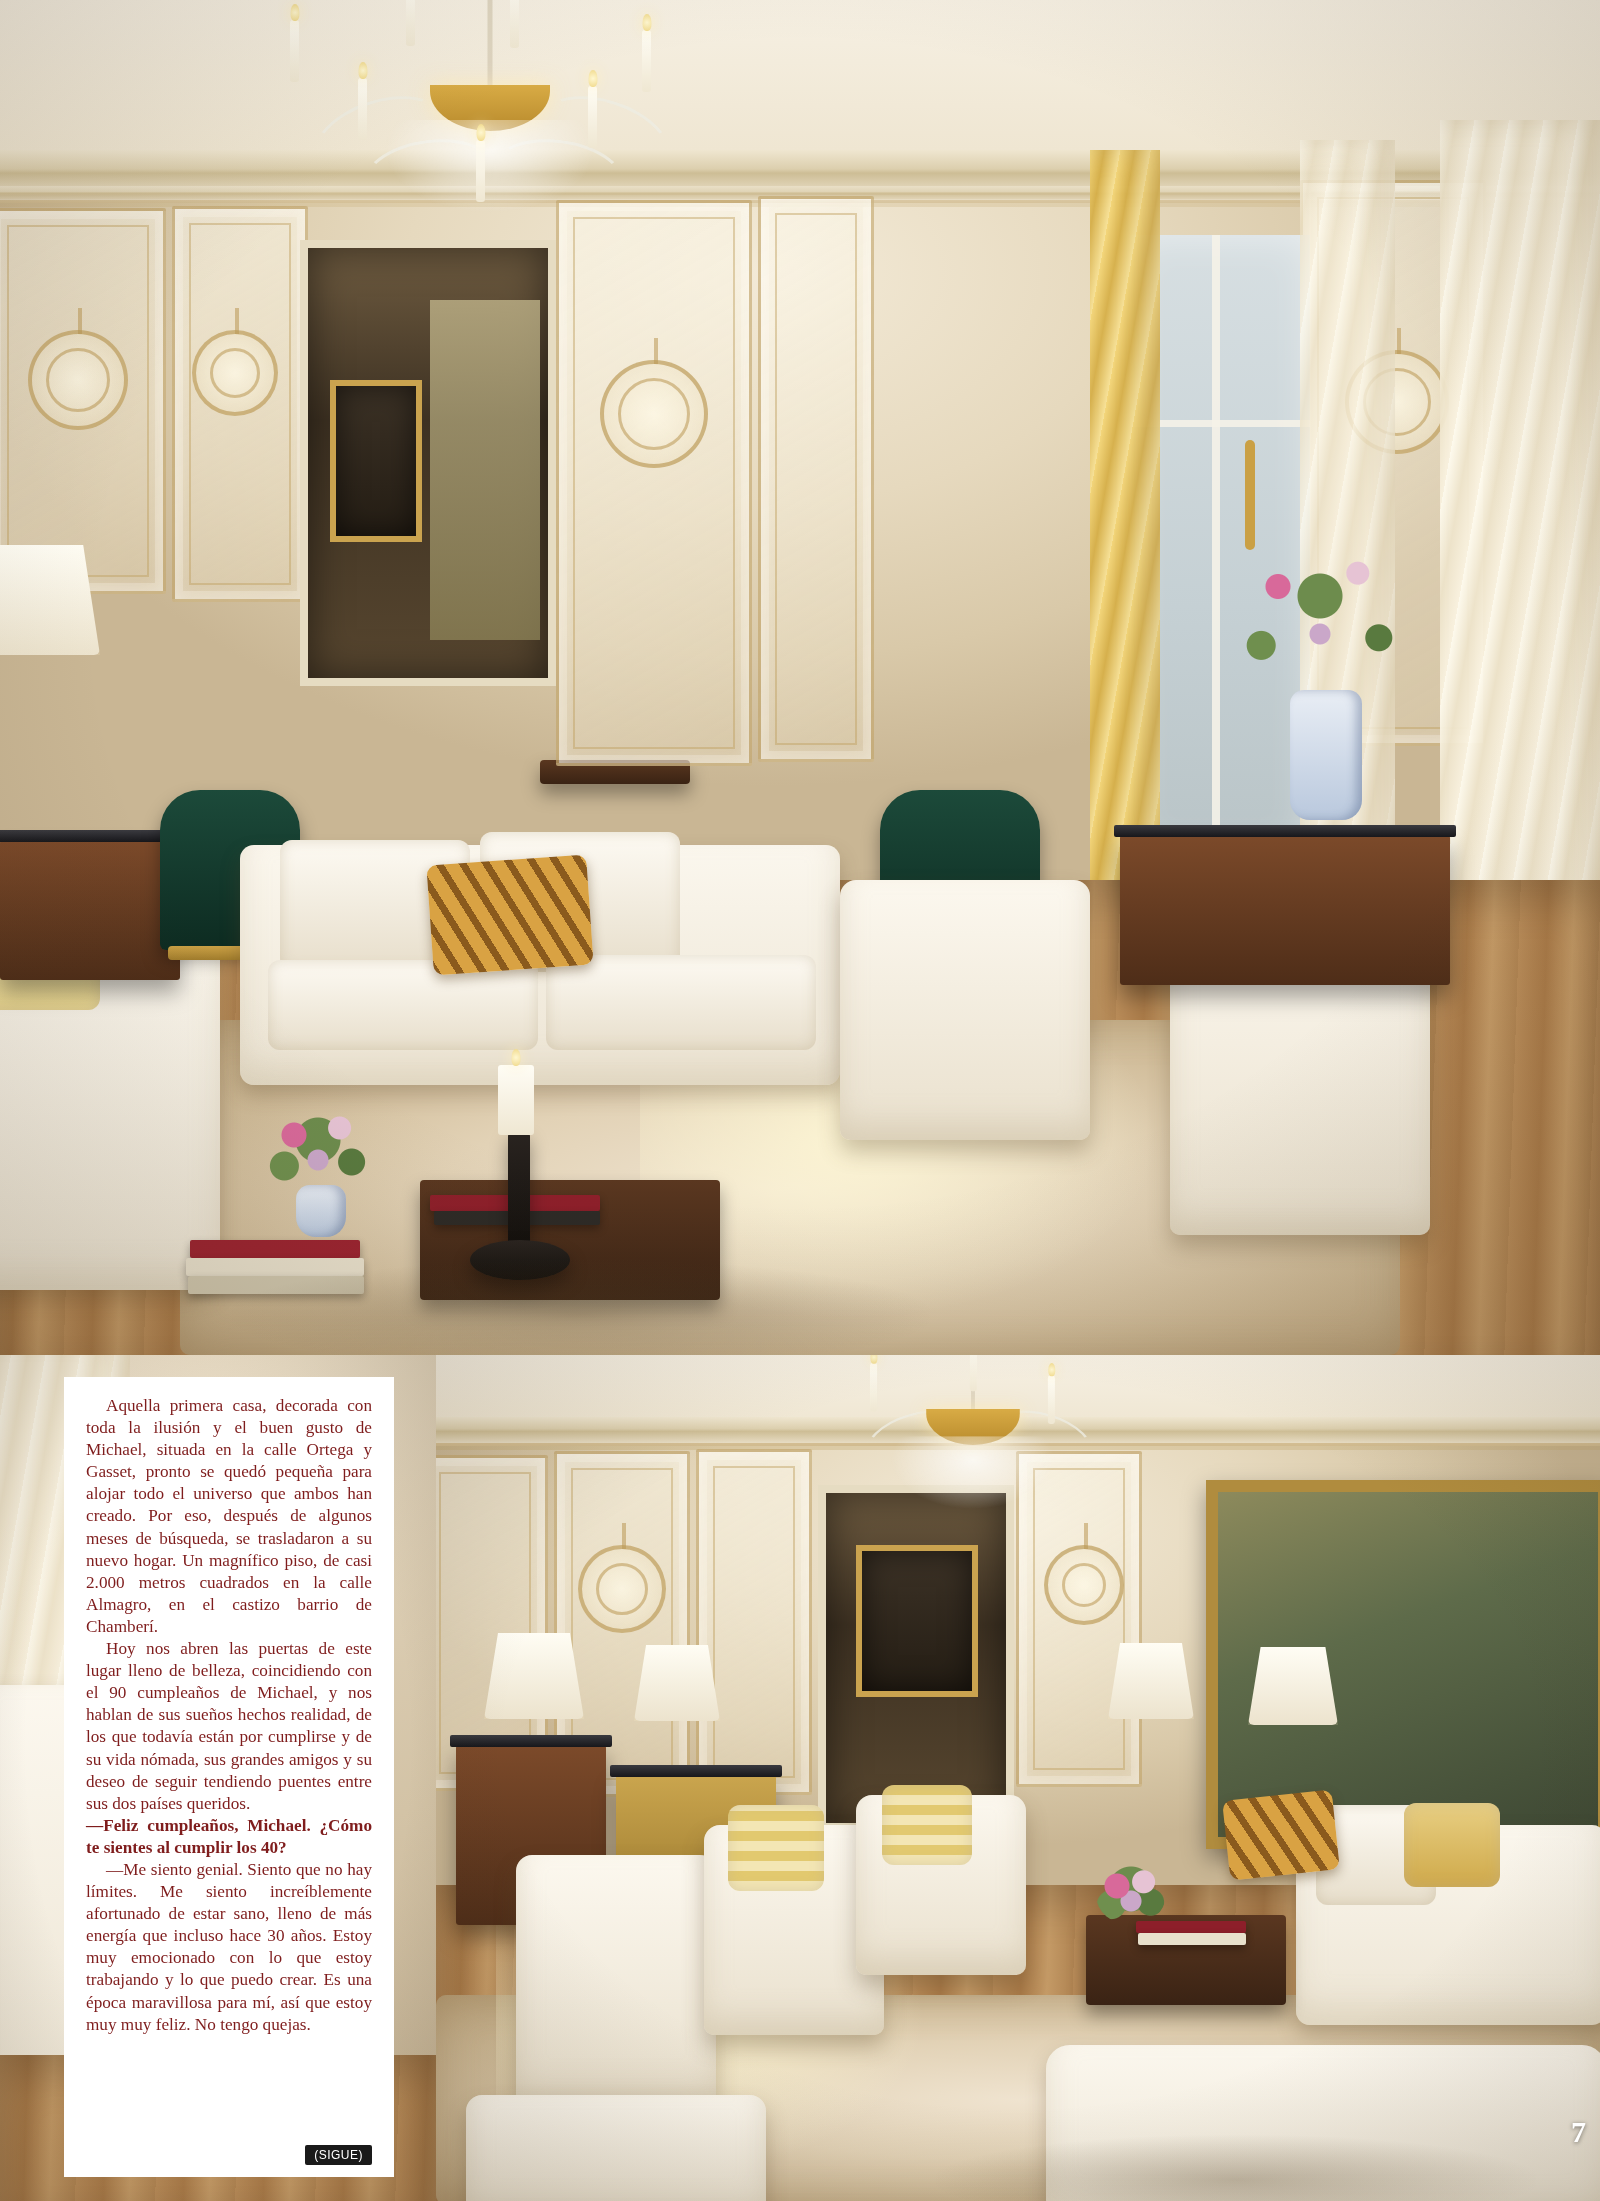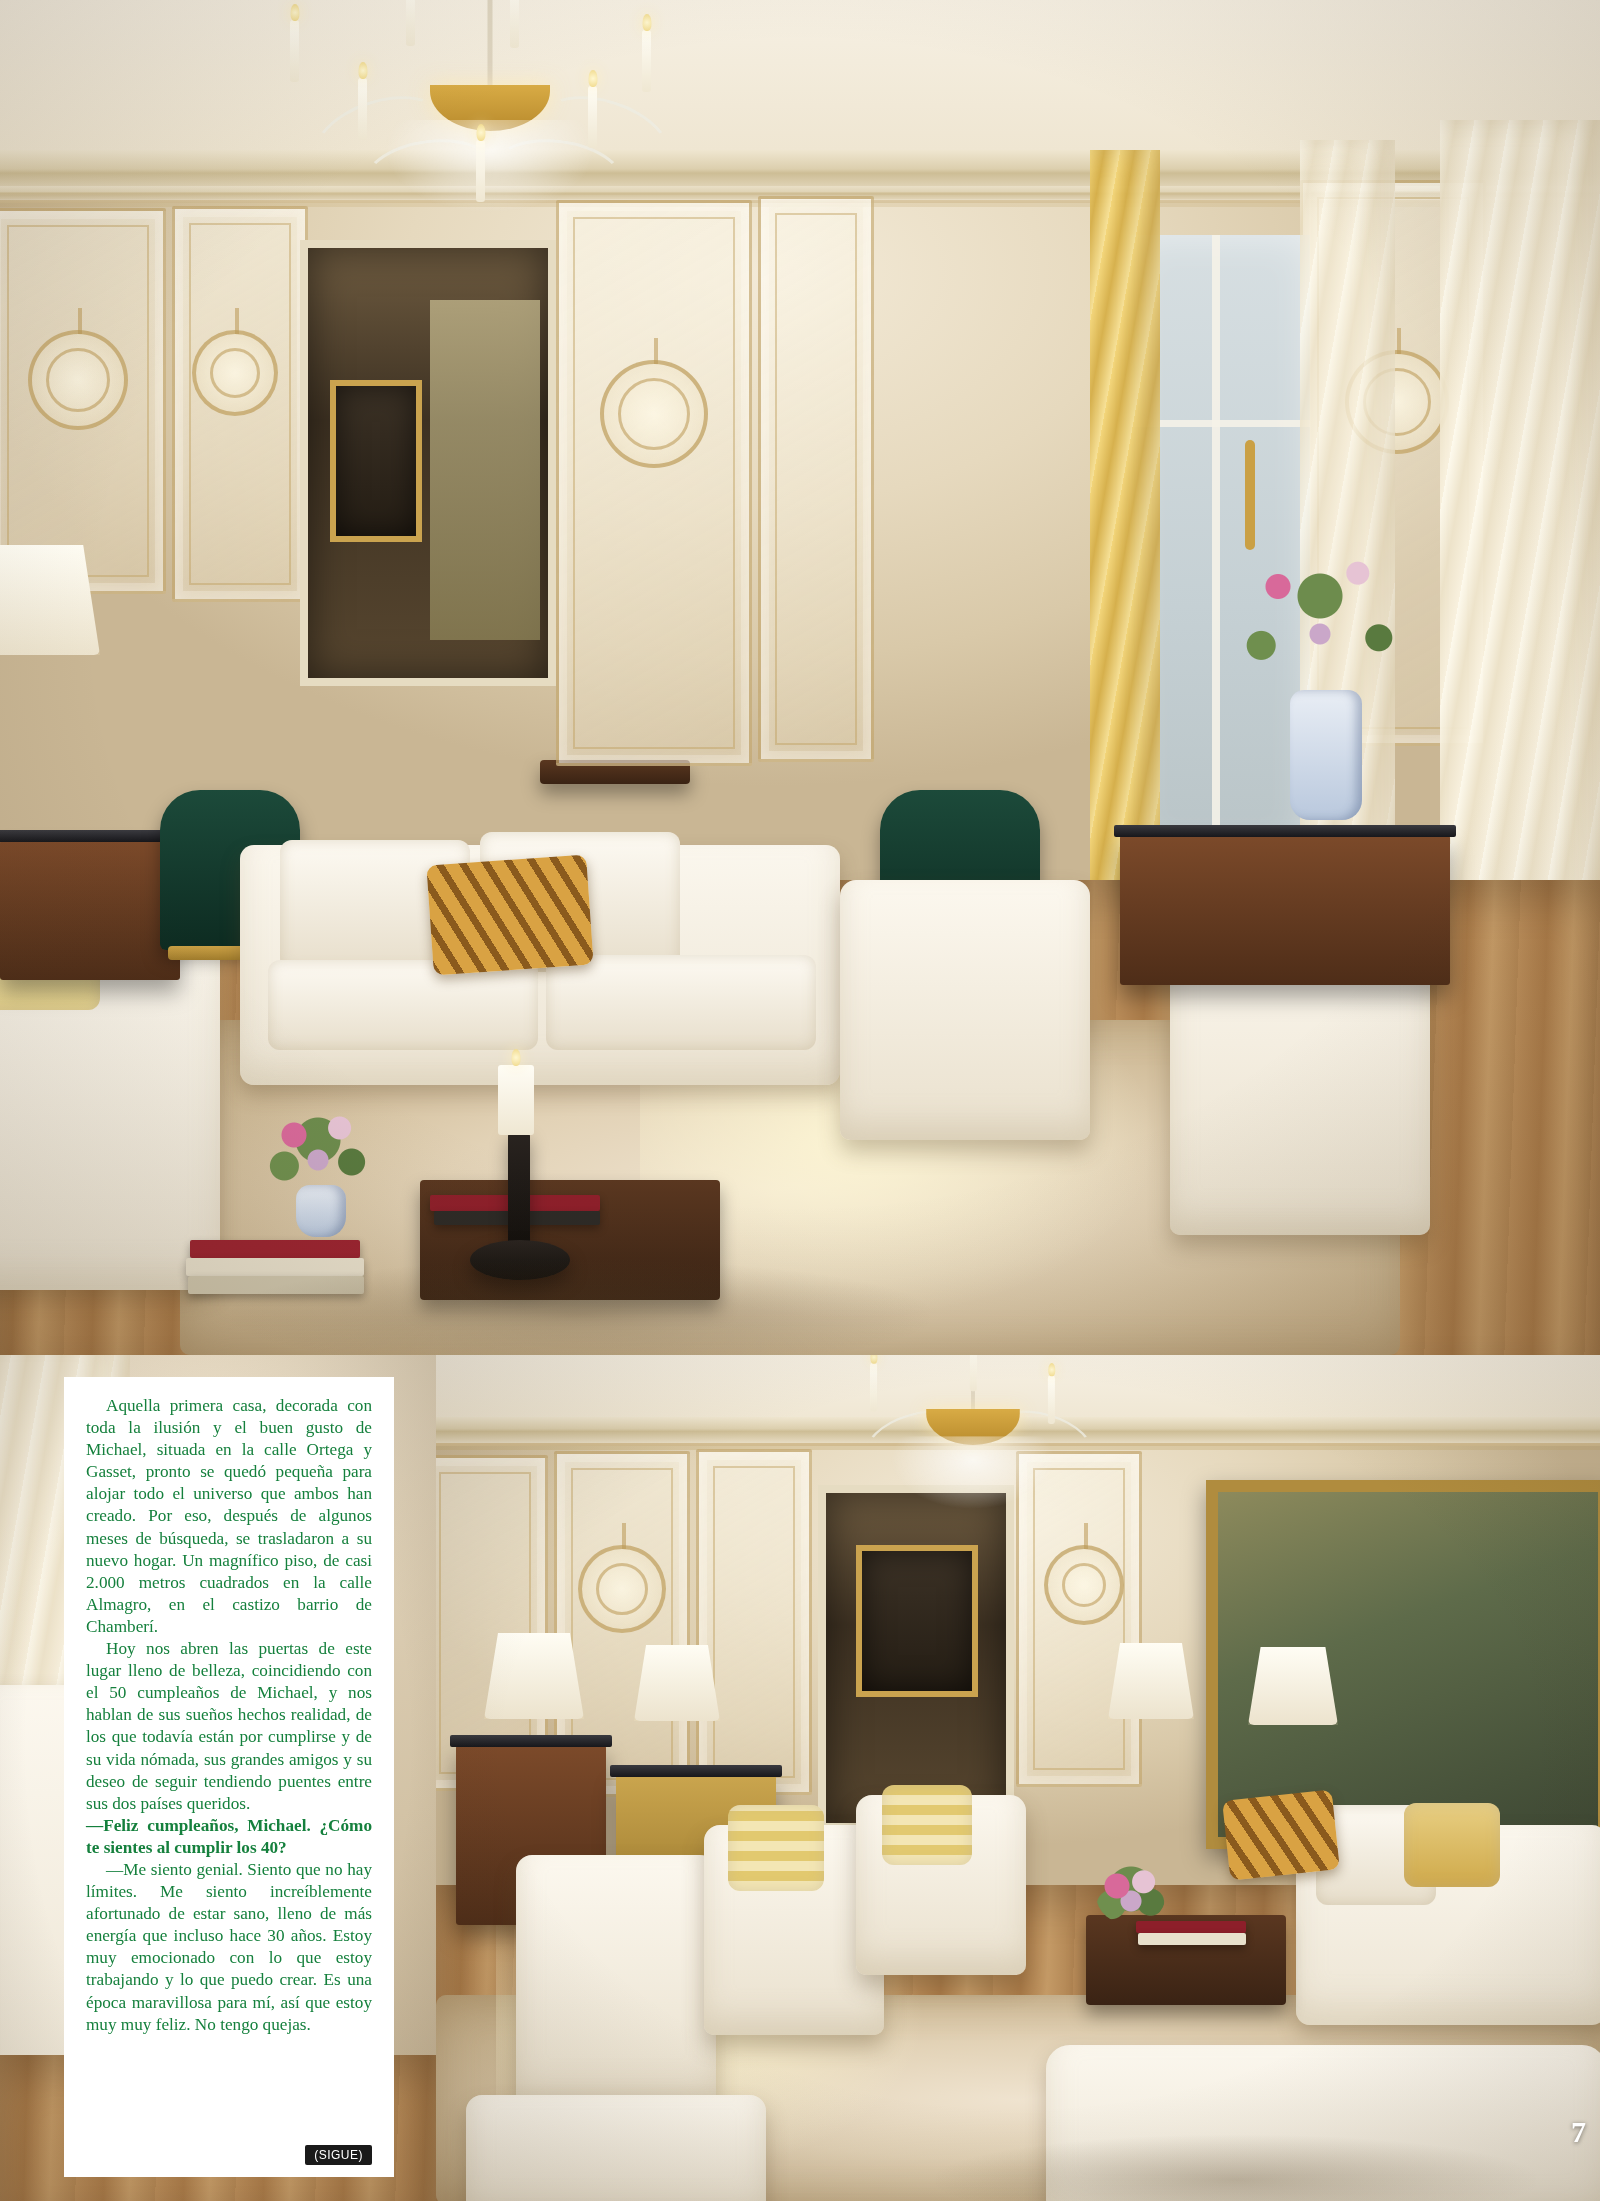--- a/index.html
+++ b/index.html
@@ -337,21 +337,21 @@
     background: #ffffff;
     padding: 18px 22px 16px 22px;
     box-sizing: border-box;
   }
   .text-card p {
     margin: 0;
     font-family: "Liberation Serif", serif;
     font-size: 17.2px;
     line-height: 1.285;
     text-align: justify;
-    color: #15803d;
+    color: #7f1d1d;
     text-indent: 20px;
     hyphens: auto;
   }
   .text-card p.q {
     font-weight: bold;
     text-indent: 0;
   }
   .sigue {
     position: absolute;
     right: 22px;
@@ -503,21 +503,21 @@
     <div class="photo-bottom-left">
       <div class="room-base" style="background:linear-gradient(160deg,#e8dcc6,#d3c3a6 60%,#c2b092);"></div>
       <div class="curtain" style="left:-20px;top:-20px;width:150px;height:880px;opacity:.9;"></div>
       <div class="armchair" style="left:-30px;top:330px;width:250px;height:520px;"></div>
       <div class="floor" style="top:700px;height:150px;"></div>
       <div class="vig"></div>
     </div>
 
     <div class="text-card">
       <p>Aquella primera casa, decorada con toda la ilusión y el buen gusto de Michael, situada en la calle Ortega y Gasset, pronto se quedó pequeña para alojar todo el universo que ambos han creado. Por eso, después de algunos meses de búsqueda, se trasladaron a su nuevo hogar. Un magnífico piso, de casi 2.000 metros cuadrados en la calle Almagro, en el castizo barrio de Chamberí.</p>
-      <p>Hoy nos abren las puertas de este lugar lleno de belleza, coincidiendo con el 50 cumpleaños de Michael, y nos hablan de sus sueños hechos realidad, de los que todavía están por cumplirse y de su vida nómada, sus grandes amigos y su deseo de seguir tendiendo puentes entre sus dos países queridos.</p>
+      <p>Hoy nos abren las puertas de este lugar lleno de belleza, coincidiendo con el 90 cumpleaños de Michael, y nos hablan de sus sueños hechos realidad, de los que todavía están por cumplirse y de su vida nómada, sus grandes amigos y su deseo de seguir tendiendo puentes entre sus dos países queridos.</p>
       <p class="q">—Feliz cumpleaños, Michael. ¿Cómo te sientes al cumplir los 40?</p>
       <p>—Me siento genial. Siento que no hay límites. Me siento increíblemente afortunado de estar sano, lleno de más energía que incluso hace 30 años. Estoy muy emocionado con lo que estoy trabajando y lo que puedo crear. Es una época maravillosa para mí, así que estoy muy muy feliz. No tengo quejas.</p>
       <div class="sigue">(SIGUE)</div>
     </div>
 
     <div class="photo-bottom-right">
       <div class="room-base"></div>
 
       <div class="ceiling" style="height:70px;"></div>
       <div class="cornice" style="top:62px;height:26px;"></div>

